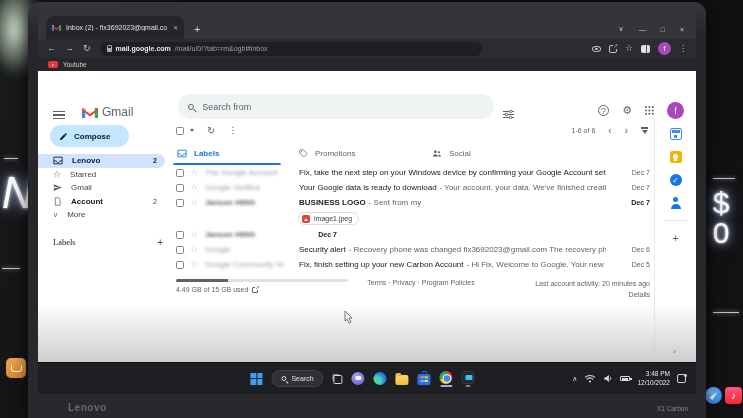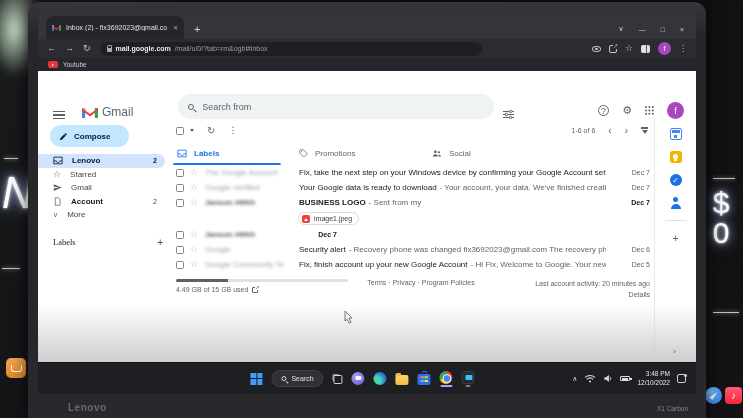--- a/index.html
+++ b/index.html
@@ -450,21 +450,21 @@
               <span class="cb"></span>
               <span class="star">☆</span>
               <span class="sender">Google</span>
               <span class="subjwrap"><span class="subj">Security alert</span><span class="snip">- Recovery phone was changed fix3692023@gmail.com The recovery ph…</span></span>
               <span class="date">Dec 6</span>
             </div>
             <div class="row">
               <span class="cb"></span>
               <span class="star">☆</span>
               <span class="sender">Google Community Te</span>
-              <span class="subjwrap"><span class="subj">Fix, finish account up your new Google Account</span><span class="snip">- Hi Fix, Welcome to Google. Your new ac…</span></span>
+              <span class="subjwrap"><span class="subj">Fix, finish setting up your new Carbon Account</span><span class="snip">- Hi Fix, Welcome to Google. Your new ac…</span></span>
               <span class="date">Dec 5</span>
             </div>
 
             <div class="gm-footer">
               <div class="f-left">
                 <div class="sbar">
                     <i></i>
                   </div>
                 <div class="f-store">
                   <span>4.49 GB of 15 GB used</span>

